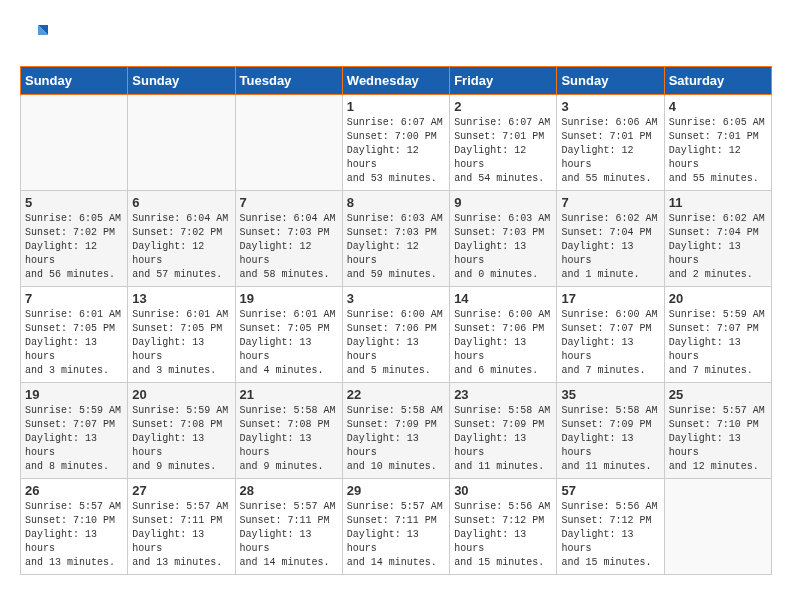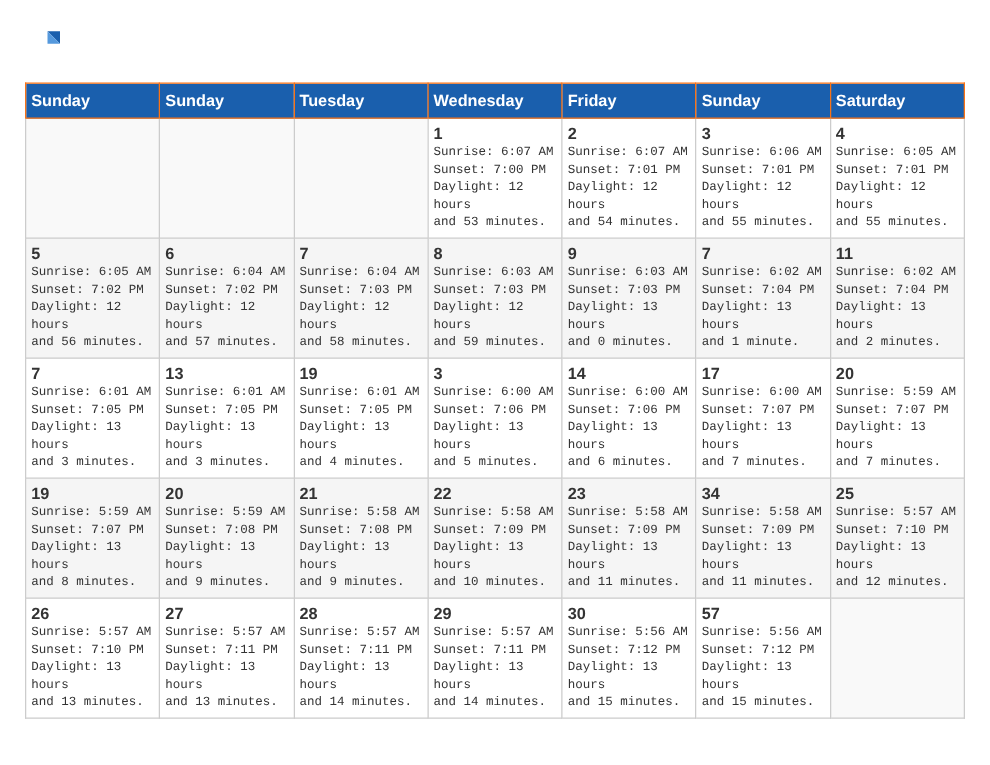--- a/index.html
+++ b/index.html
@@ -290,21 +290,21 @@
 and 10 minutes.</div>
         </td>
         <td>
           <div class="day-number">23</div>
           <div class="day-info" style="white-space: pre-line;">Sunrise: 5:58 AM
 Sunset: 7:09 PM
 Daylight: 13 hours
 and 11 minutes.</div>
         </td>
         <td>
-          <div class="day-number">34</div>
+          <div class="day-number">35</div>
           <div class="day-info" style="white-space: pre-line;">Sunrise: 5:58 AM
 Sunset: 7:09 PM
 Daylight: 13 hours
 and 11 minutes.</div>
         </td>
         <td>
           <div class="day-number">25</div>
           <div class="day-info" style="white-space: pre-line;">Sunrise: 5:57 AM
 Sunset: 7:10 PM
 Daylight: 13 hours

